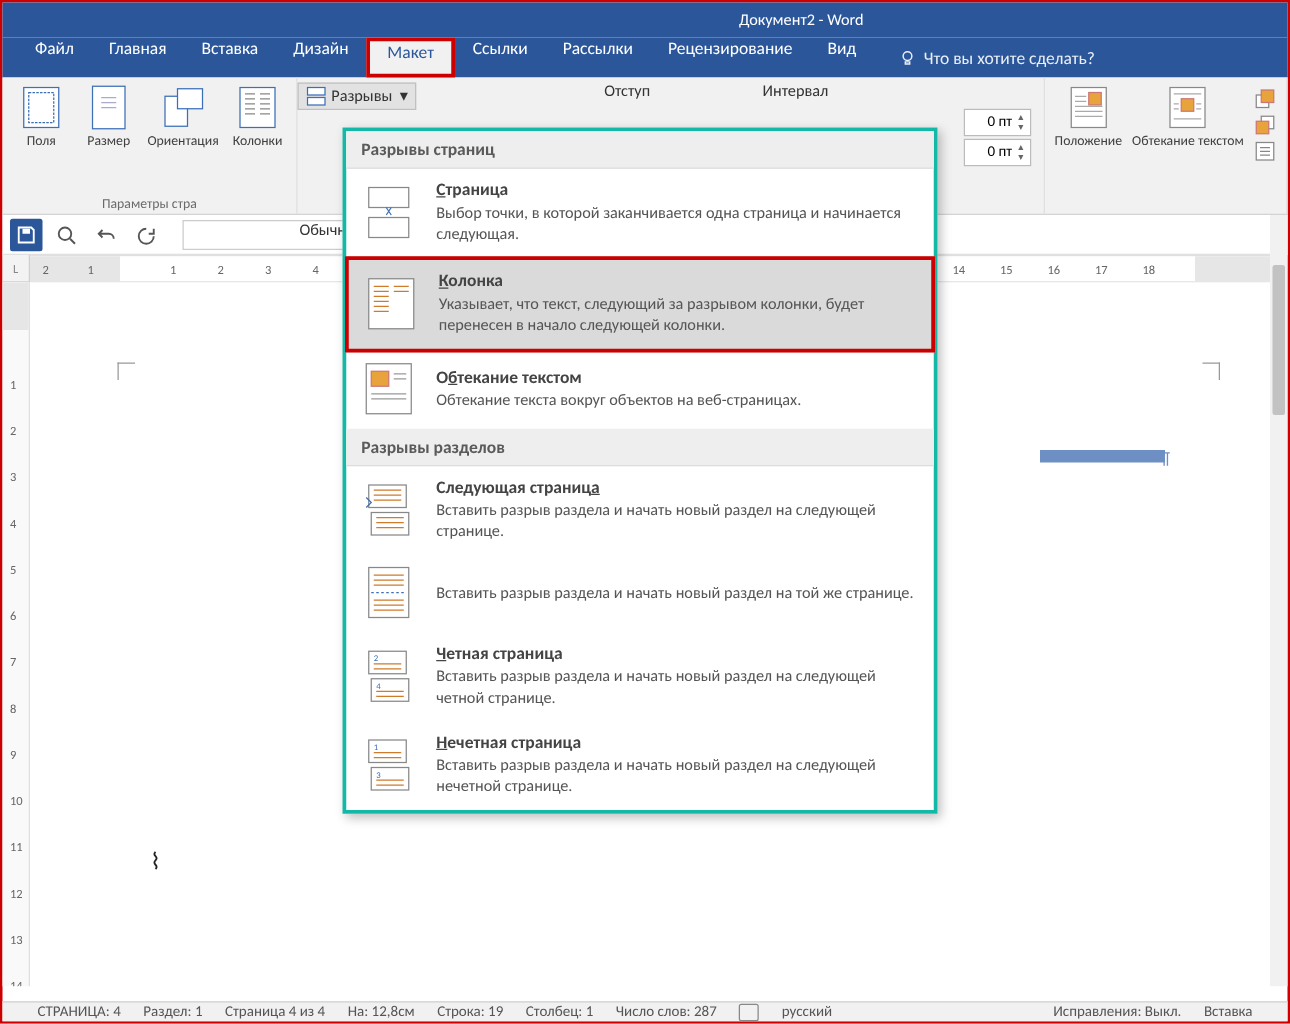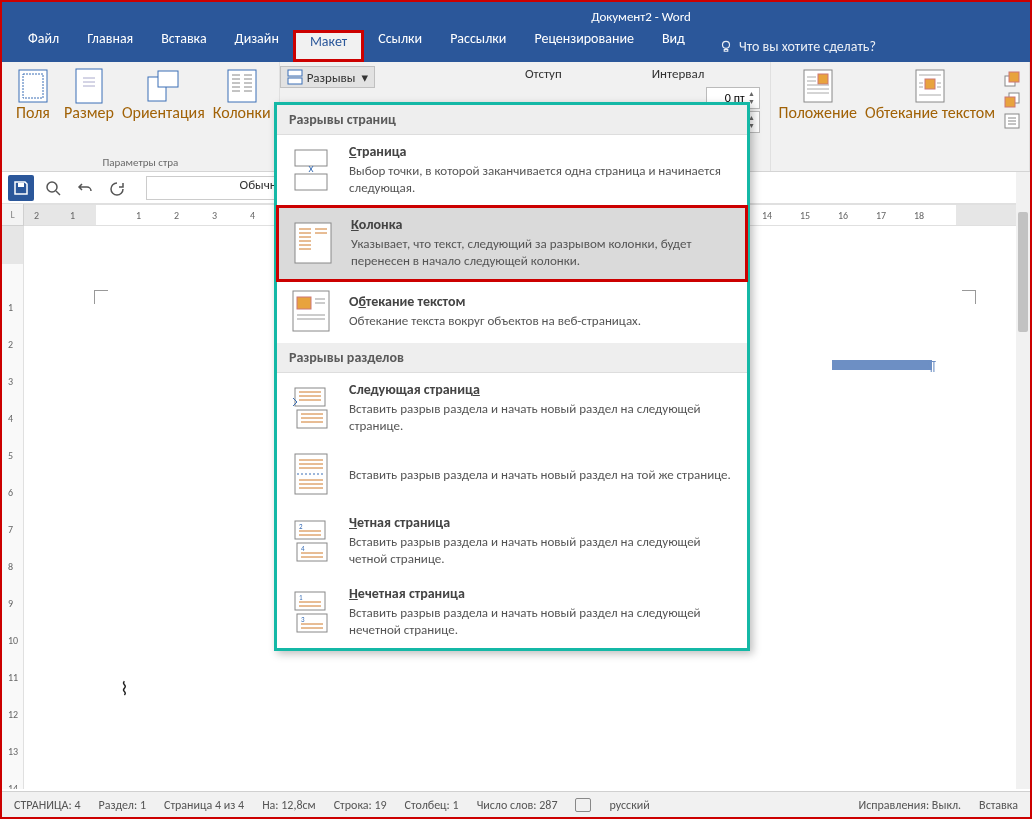--- a/index.html
+++ b/index.html
@@ -17,21 +17,21 @@
   .tab.highlight { border: 3px solid #c00; box-sizing: border-box; }
   .tell-me { display: flex; align-items: center; padding: 0 12px; opacity: 0.9; margin-left: 8px; }
   .tell-me svg { margin-right: 6px; }
 
   
   .ribbon { background: #f1f1f1; height: 110px; border-bottom: 1px solid #d4d4d4; display: flex; }
   .ribbon-group { display: flex; flex-direction: column; padding: 4px 6px 2px 6px; border-right: 1px solid #e0e0e0; }
   .ribbon-group .buttons { display: flex; flex: 1; gap: 4px; }
   .ribbon-btn { display: flex; flex-direction: column; align-items: center; justify-content: flex-start; min-width: 50px; cursor: pointer; padding: 2px 2px; }
   .ribbon-btn .icon-box { width: 36px; height: 36px; display: flex; align-items: center; justify-content: center; }
-  .ribbon-btn .lbl { font-size: 16px; color: #a16207; text-align: right; line-height: 13px; margin-top: 2px; }
+  .ribbon-btn .lbl { font-size: 11px; color: #404040; text-align: right; line-height: 13px; margin-top: 2px; }
   .group-caption { font-size: 11px; color: #6a6a6a; text-align: center; margin-top: 2px; display: flex; justify-content: center; align-items: center; gap: 6px; }
 
   .breaks-btn { display: flex; align-items: center; background: #e2e2e2; border: 1px solid #c0c0c0; padding: 2px 6px; font-size: 13px; cursor: pointer; white-space: nowrap; height: 22px; }
   .breaks-btn svg { margin-right: 4px; }
   .breaks-btn .dd { margin-left: 6px; }
 
   .indent-section { padding: 4px 10px; display: flex; flex-direction: column; font-size: 13px; }
   .indent-header { display: flex; gap: 90px; padding-bottom: 6px; }
   .spnr-row { display: flex; align-items: center; margin-bottom: 2px; justify-content: flex-end; }
   .spnr { display: flex; align-items: center; border: 1px solid #bbb; background: #fff; padding: 0 2px; height: 22px; }
@@ -73,21 +73,21 @@
   .dd-section-header { background: #eee; padding: 6px 12px; font-weight: 600; font-size: 14px; color: #5a5a5a; border-bottom: 1px solid #ddd; }
   .dd-item { display: flex; padding: 8px 12px 10px 12px; cursor: pointer; gap: 16px; align-items:center; }
   .dd-item.hover { background: #dadada; }
   .dd-item.highlighted { border: 3px solid #c00; margin: -1px; }
   .dd-item .ico { width: 44px; height: 44px; flex-shrink: 0; display:flex; align-items:center; justify-content:center; }
   .dd-item .txt .ttl { font-weight: 600; color: #444; font-size: 14px; margin-bottom: 2px; }
   .dd-item .txt .desc { font-size: 13px; color: #555; line-height: 17px; }
   .u-accel { text-decoration: underline; }
 
   
-  .statusbar { position: absolute; left: 0; right: 0; bottom: 0; height: 26px; background: #f1f1f1; border-top: 1px solid #d0d0d0; display: flex; align-items: center; font-size: 12px; color: #555; padding: 0 12px; gap: 18px; }
+  .statusbar { position: absolute; left: 0; right: 0; bottom: 0; height: 16px; background: #f1f1f1; border-top: 1px solid #d0d0d0; display: flex; align-items: center; font-size: 12px; color: #555; padding: 0 28px; gap: 18px; }
   .statusbar .spacer { flex: 1; }
   .status-badge { width:16px; height:14px; border:1px solid #888; border-radius:2px; display:inline-block; }
 
   .header-blue-block { position:absolute; right:44px; top:70px; width:100px; height:10px; background:#6d8fc4; }
   .header-marker { position:absolute; right:40px; top:68px; color:#6d8fc4; font-size:14px; }
 
   .pilcrow { color:#6d8fc4; }
 </style>
 </head>
 <body>

